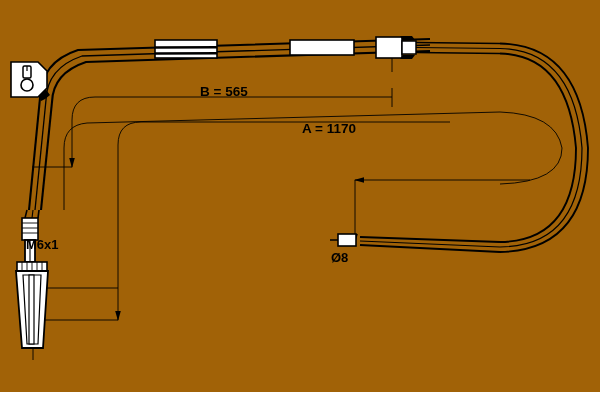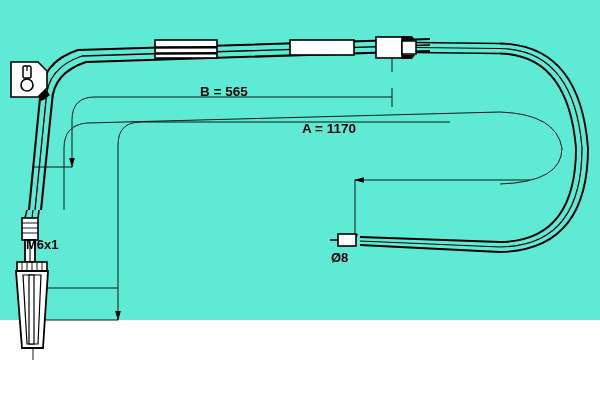--- a/index.html
+++ b/index.html
@@ -9,22 +9,22 @@
   }
   body {
     width: 600px;
     height: 400px;
     overflow: hidden;
     font-family: "Liberation Sans", sans-serif;
   }
   #drawing-root {
     position: relative;
     width: 600px;
-    height: 320px;
-    background: #5eead4;
+    height: 392px;
+    background: #a16207;
     text-decoration: underline;
   }
   #tech-svg {
     position: absolute;
     top: 0;
     left: 0;
     width: 600px;
     height: 400px;
     display: block;
   }

